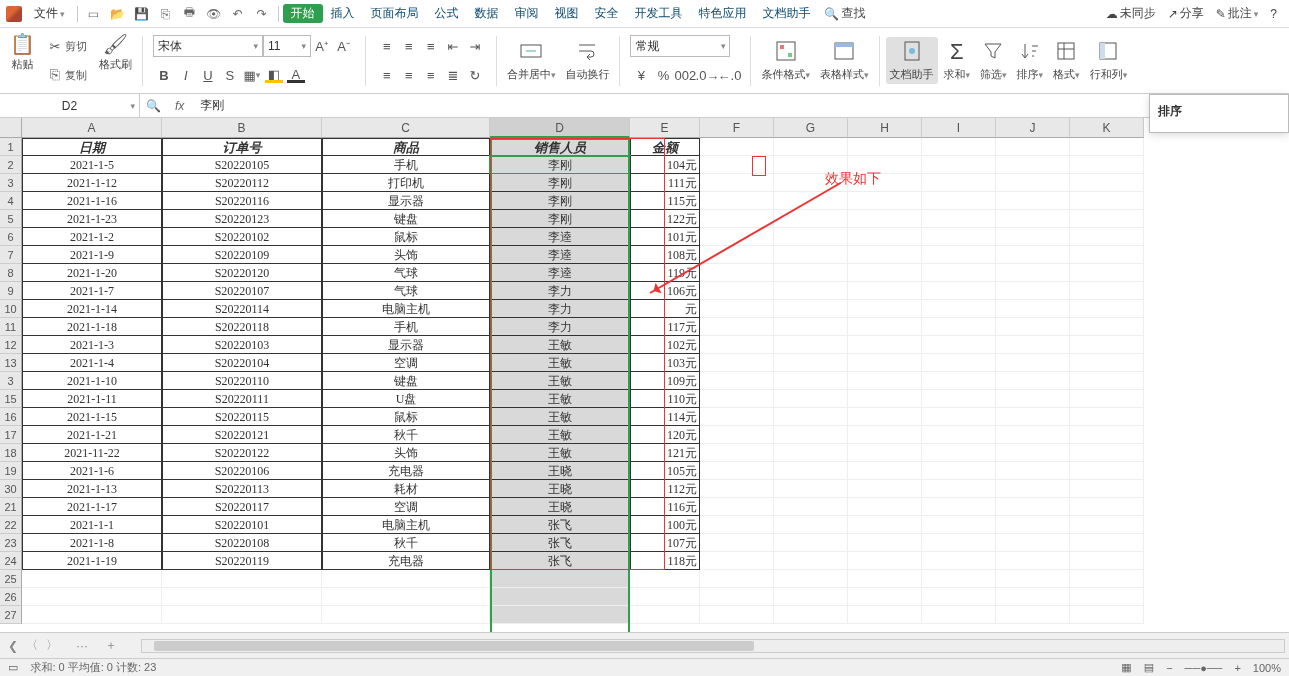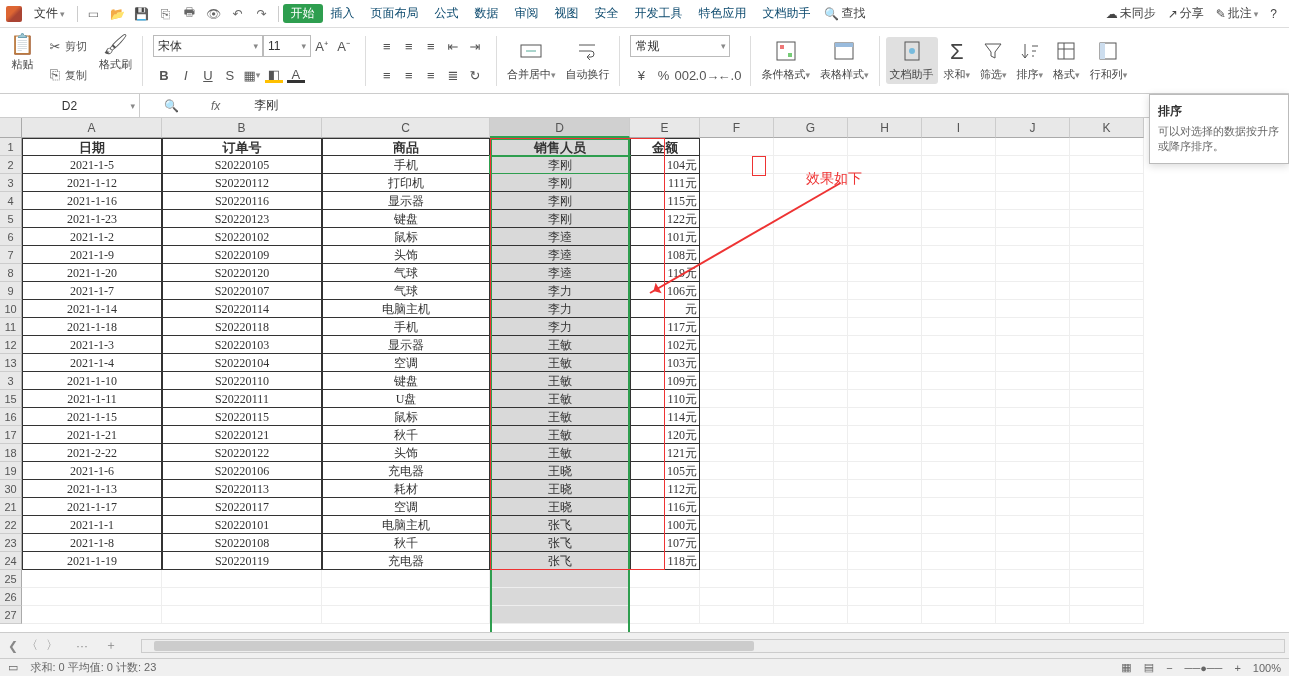--- a/index.html
+++ b/index.html
@@ -30,35 +30,35 @@
 .icbtn { width: 22px; height: 22px; display: inline-flex; align-items: center; justify-content: center; color: #555; font-size: 13px; }
 .icbtn.b { font-weight: bold; } .icbtn.i { font-style: italic; } .icbtn.u { text-decoration: underline; }
 .colorbar { width: 18px; height: 3px; background: #ffc000; margin-top: -2px; }
 .colorbar.blk { background: #333; }
 .largebtn { display: flex; flex-direction: column; align-items: center; font-size: 11px; color: #444; padding: 0 4px; gap: 2px; }
 .largebtn .licn svg { width: 24px; height: 24px; }
 .largebtn.selected { background: #e0e0e0; border-radius: 3px; padding: 2px 4px; }
 .numfmt { width: 100px; height: 22px; border: 1px solid #bbb; display: flex; align-items: center; padding: 0 4px; justify-content: space-between; font-size: 12px; }
 
 
-.fbar { height: 24px; border-bottom: 1px solid #ccc; display: flex; align-items: center; background: #fff; gap: 18px; }
+.fbar { height: 24px; border-bottom: 1px solid #ccc; display: flex; align-items: center; background: #fff; }
 .namebox { width: 140px; border-right: 1px solid #ccc; height: 100%; display: flex; align-items: center; justify-content: center; font-size: 12px; position: relative; }
 .namebox .dd { position: absolute; right: 4px; color: #888; font-size: 9px; }
 .fxbtn { padding: 0 8px; color: #666; font-style: italic; }
 .findic { padding: 0 6px; color: #999; }
 .formula { flex: 1; padding: 0 8px; font-size: 12px; }
 
 
 .sheetwrap { position: relative; height: calc(676px - 28px - 66px - 24px - 26px - 18px); background: #fff; overflow: hidden; }
 .sheet { display: grid; grid-template-columns: 22px 140px 160px 168px 140px 70px repeat(6, 74px); font-size: 12px; }
 .colhead { background: #e8e8e8; text-align: center; border-right: 1px solid #ccc; border-bottom: 1px solid #aaa; height: 20px; line-height: 20px; color: #555; }
 .corner { background: #e8e8e8; border-right: 1px solid #aaa; border-bottom: 1px solid #aaa; height: 20px; }
 .rowhead { background: #e8e8e8; text-align: center; border-right: 1px solid #aaa; border-bottom: 1px solid #ccc; height: 18px; line-height: 18px; color: #555; font-size: 11px; }
 .cell { border-right: 1px solid #ddd; border-bottom: 1px solid #ddd; height: 18px; line-height: 18px; padding: 0 4px; text-align: center; overflow: hidden; white-space: nowrap; }
-.cell.hdr { font-weight: bold; border: 1px solid #333; font-size: 13px; font-family: SimSun, serif; }
+.cell.hdr { font-weight: bold; border: 1px solid #333; font-size: 13px; font-family: SimSun, serif; font-style: italic; }
 .cell.data { border: 1px solid #333; border-top: none; text-align: center; font-family: SimSun, serif; }
 .cell.data.colA { border-left: 1px solid #333; }
 .cell.data.colE { border-right: 1px solid #333; text-align: right; padding-right: 2px; }
 .cell.selcol { background: #d9d9d9; }
 .colhead.sel { background: #d0d0d0; border-bottom: 2px solid #2e9e4f; }
 .cell.activecell { outline: 2px solid #2e9e4f; outline-offset: -1px; }
 .cell.empty { border-right: 1px solid #eee; border-bottom: 1px solid #eee; }
 
 
 .colsel-overlay { position: absolute; top: 20px; left: calc(22px + 140px + 160px + 168px); width: 140px; height: calc(18px * 32); border: 2px solid #2e9e4f; pointer-events: none; box-sizing: border-box; }
@@ -270,21 +270,20 @@
     <span class="licn"><svg viewBox="0 0 24 24">
           <rect x="4" y="4" width="16" height="16" fill="none" stroke="#555"></rect>
           <rect x="4" y="4" width="5" height="16" fill="#cde"></rect>
         </svg></span>
     <span><span>行和列</span><span class="carets">▾</span></span>
   </div>
 </div>
 
 <div class="tooltip">
   <div class="ttitle">排序</div>
-  <div class="tbody">可以对选择的数据按升序或降序排序。</div>
 </div>
 
 <div class="fbar">
   <div class="namebox">
       <span>D2</span>
       <span class="dd">▾</span>
     </div>
   <span class="findic">🔍</span>
   <span class="fxbtn">fx</span>
   <div class="formula">李刚</div>
@@ -502,21 +501,21 @@
       <div class="cell data">秋千</div>
       <div class="cell data selcol">王敏</div>
       <div class="cell data colE">120元</div>
       <div class="cell empty"></div>
       <div class="cell empty"></div>
       <div class="cell empty"></div>
       <div class="cell empty"></div>
       <div class="cell empty"></div>
       <div class="cell empty"></div>
       <div class="rowhead">18</div>
-      <div class="cell data colA">2021-2-22</div>
+      <div class="cell data colA">2021-11-22</div>
       <div class="cell data">S20220122</div>
       <div class="cell data">头饰</div>
       <div class="cell data selcol">王敏</div>
       <div class="cell data colE">121元</div>
       <div class="cell empty"></div>
       <div class="cell empty"></div>
       <div class="cell empty"></div>
       <div class="cell empty"></div>
       <div class="cell empty"></div>
       <div class="cell empty"></div>
@@ -625,21 +624,21 @@
       <div class="cell empty"></div>
       <div class="cell empty"></div>
       <div class="cell empty"></div>
       <div class="cell empty"></div>
       <div class="cell empty"></div>
       <div class="cell empty"></div>
     </div>
   <div class="colsel-overlay"></div>
 
   <div class="redbox" style="left:752px; top:38px; width:14px; height:20px;"></div>
-  <div class="redtext" style="left:806px; top:52px;">效果如下</div>
+  <div class="redtext" style="left:825px; top:52px;">效果如下</div>
   <div class="arrow" style="left:650px; top:174px; transform: rotate(-30deg);"></div>
   <div class="redbox" style="left:490px; top:20px; width:175px; height:432px; border-width:1px; pointer-events:none;"></div>
 </div>
 
 <div class="sheetTabs">
   <span class="tabnav">❮</span>
   <span class="tabnav">〈</span>
   <span class="tabnav">〉</span>
   <span class="stab more">···</span>
   <span class="tabnav">＋</span>

